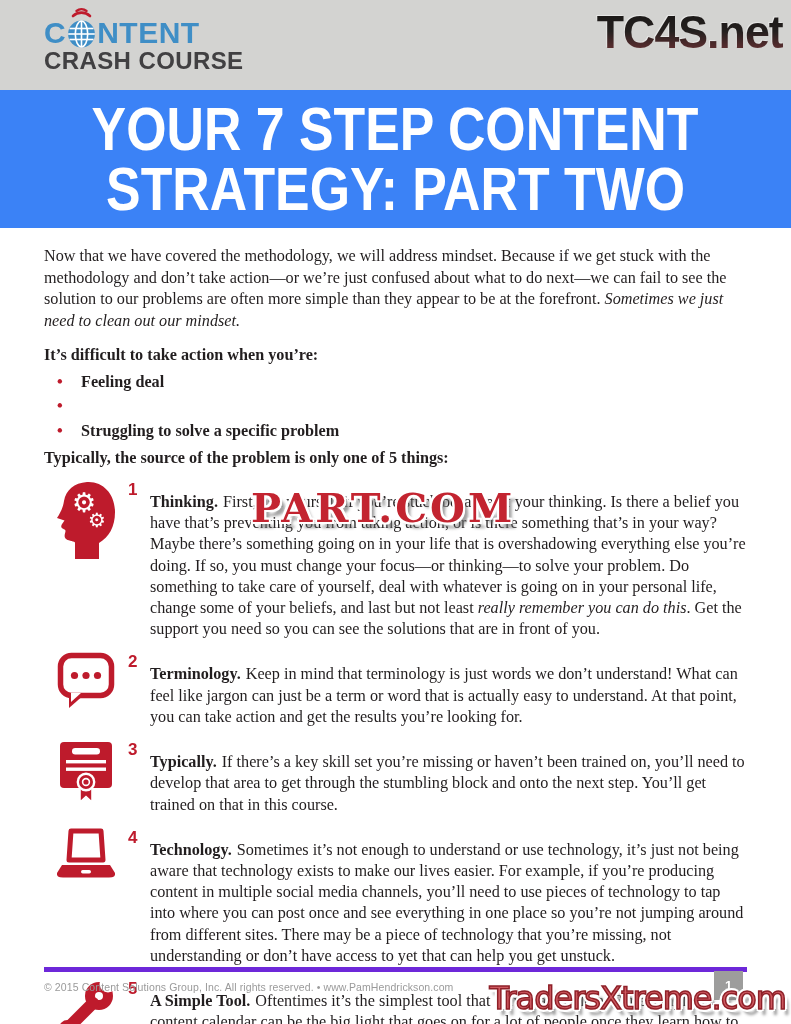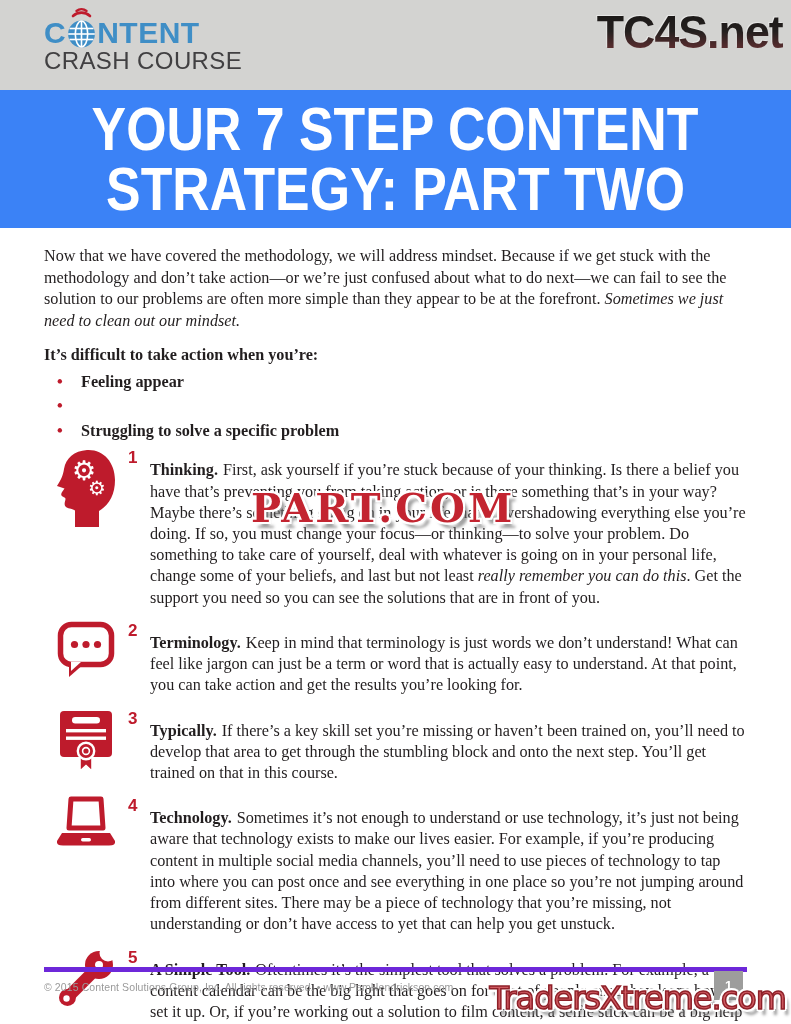--- a/index.html
+++ b/index.html
@@ -8,21 +8,21 @@
     position: relative; width: 791px; height: 1024px; margin: 0 auto;
     background: #ffffff; overflow: hidden;
     font-family: "Liberation Serif", serif; color: #221e1f;
   }
 
   
   .header { position: relative; height: 90px; background: #d3d3d1; }
   .logo { position: absolute; left: 44px; top: 18px; line-height: 1; }
   .logo-top { display: flex; align-items: center; font-family: "Liberation Sans", sans-serif; font-weight: bold; font-size: 30px; color: #3f8ec6; letter-spacing: .5px; }
   .logo-top svg { overflow: visible; margin: 0 1px; }
-  .logo-bottom { font-family: "Liberation Sans", sans-serif; font-weight: normal; font-size: 24px; color: #414042; letter-spacing: .4px; margin-top: 1px; }
+  .logo-bottom { font-family: "Liberation Sans", sans-serif; font-weight: bold; font-size: 24px; color: #414042; letter-spacing: .4px; margin-top: 1px; }
   .wm-tc4s {
     position: absolute; top: 4px; right: 8px;
     font-family: "Liberation Sans", sans-serif; font-weight: bold; font-size: 47px; letter-spacing: -1px;
     background: linear-gradient(180deg, #161413 0%, #24201f 50%, #5d2e30 82%, #7c4a45 100%);
     -webkit-background-clip: text; background-clip: text; color: transparent;
     transform: scaleX(.95); transform-origin: right top;
     filter: drop-shadow(-1px -1px 0 rgba(255,255,255,.45));
   }
 
   
@@ -104,31 +104,32 @@
 
   <div class="content">
 
     <p class="intro"><span>Now that we have covered the methodology, we will address mindset. Because if we get stuck with the methodology and don’t take action—or we’re just confused about what to do next—we can fail to see the solution to our problems are often more simple than they appear to be at the forefront. </span><em>Sometimes we just need to clean out our mindset.</em></p>
 
     <div class="bold-head">It’s difficult to take action when you’re:</div>
 
     <div class="bullets">
       <div class="bullet-row">
         <span class="bullet-dot">•</span>
-        <span>Feeling appear</span>
+        <span>Feeling deal</span>
       </div>
       <div class="bullet-row">
         <span class="bullet-dot">•</span>
       </div>
       <div class="bullet-row">
         <span class="bullet-dot">•</span>
         <span>Struggling to solve a specific problem</span>
       </div>
     </div>
 
+    <div class="source-head">Typically, the source of the problem is only one of 5 things:</div>
 
     <div class="items">
 
       <div class="item">
         <div class="item-icon">
           <svg width="64" height="80" viewBox="0 0 64 80">
             <path d="M33,2 C20,3 12,10 10,21 C9,27 7.5,31 3,38 L10.5,40.5 C8.5,43.5 6.5,45.5 7.5,47.5 C8.5,49.3 11.5,49 11.5,51 C11.5,53 9.5,56 11.5,58.5 C13.5,61 19,60.5 21,62.5 L21,79 L45,79 L45,63 C55,57 61,47 61,32 C61,14 49,1 33,2 Z" fill="#be1b2c"></path>
             <text x="30" y="32" font-family="DejaVu Sans, sans-serif" font-size="27" fill="#ffffff" text-anchor="middle">⚙</text>
             <text x="43" y="47" font-family="DejaVu Sans, sans-serif" font-size="20" fill="#ffffff" text-anchor="middle">⚙</text>
           </svg>

